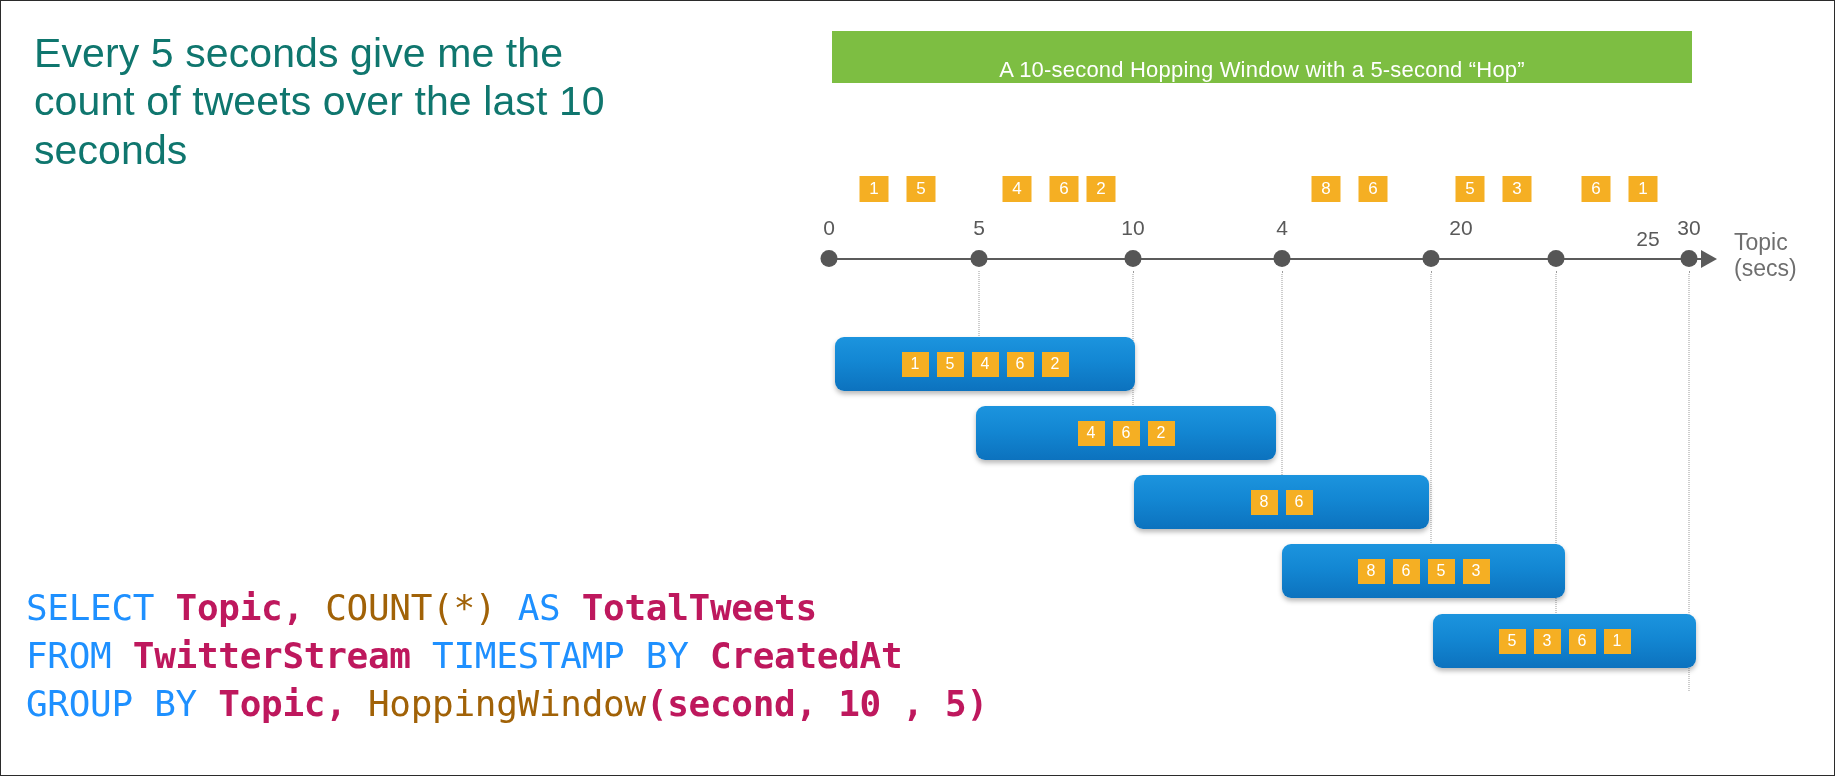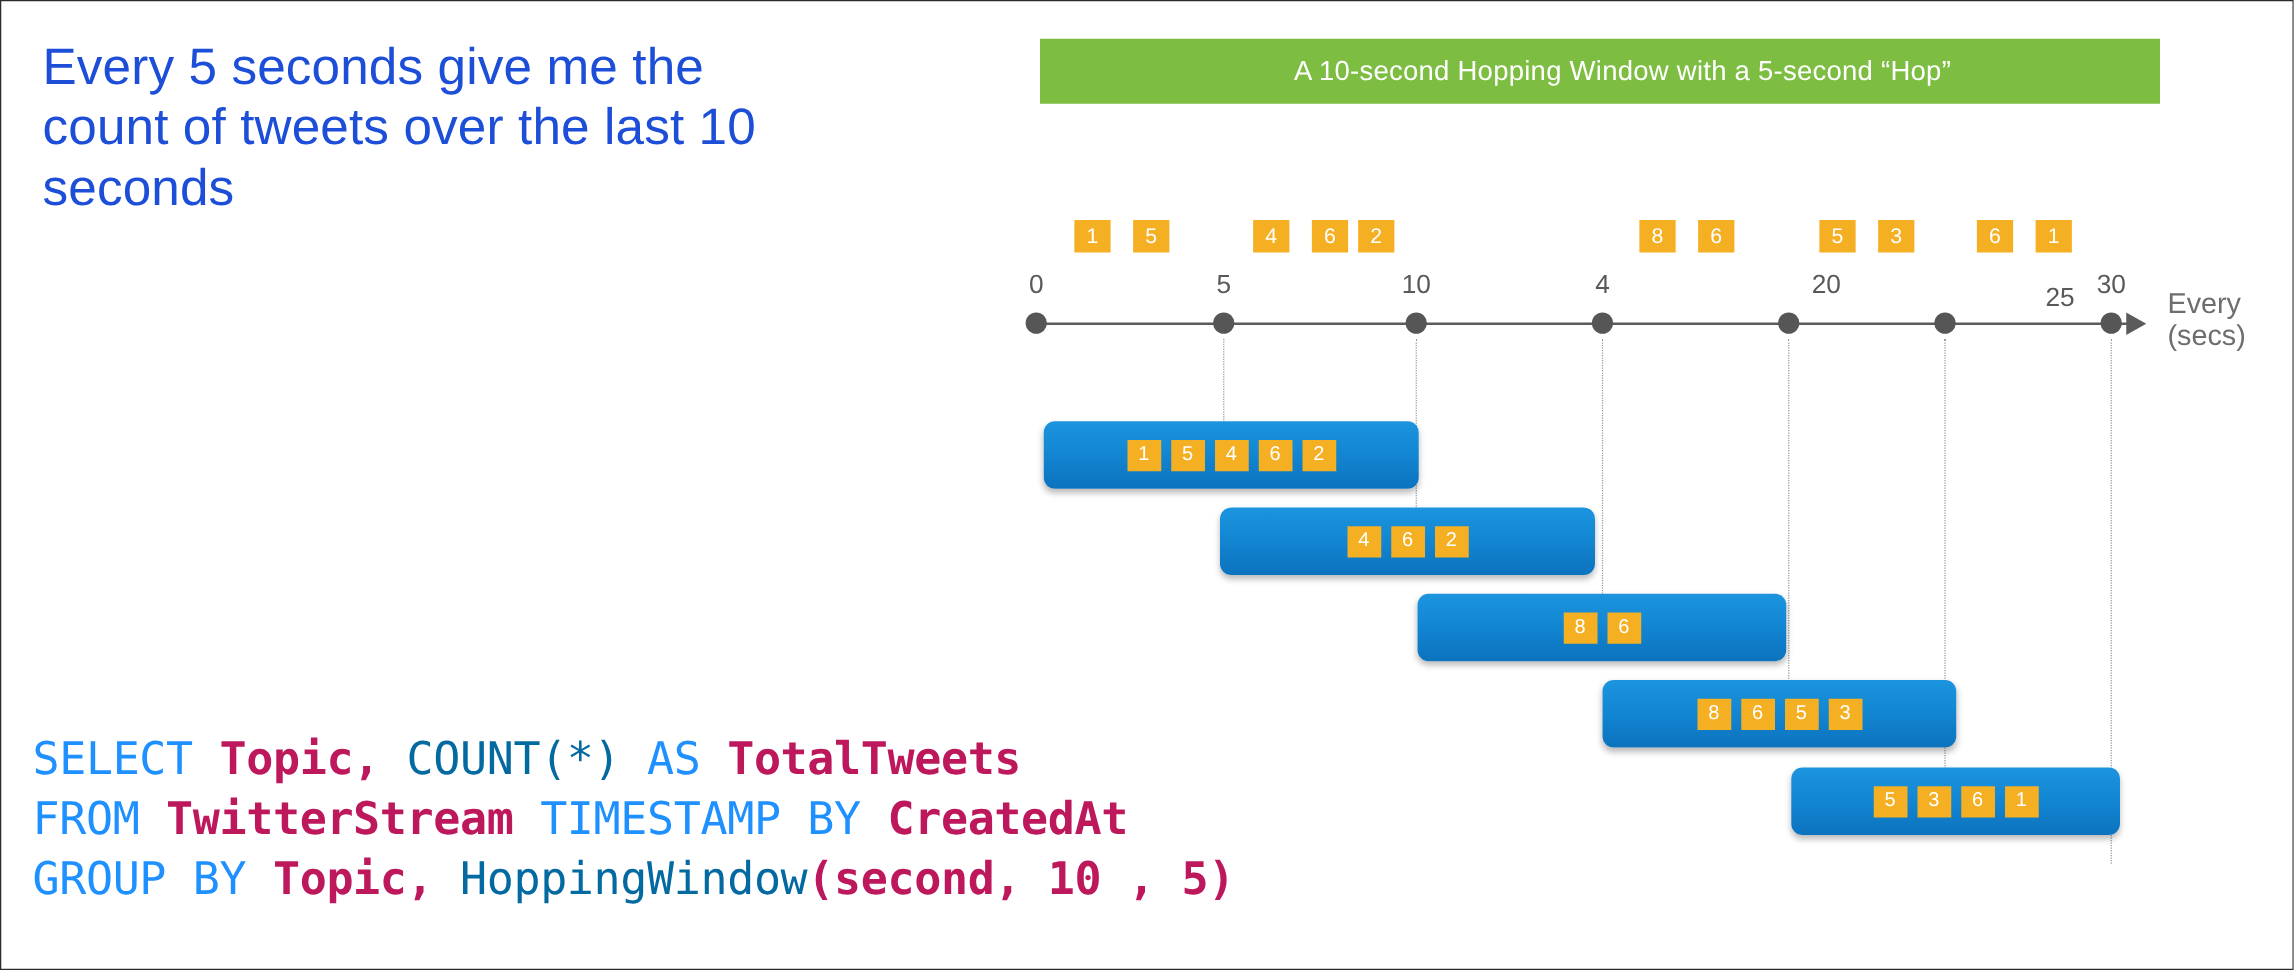--- a/index.html
+++ b/index.html
@@ -18,39 +18,38 @@
     overflow: hidden;
     font-family: "Liberation Sans", sans-serif;
   }
 
   
   #headline {
     position: absolute;
     left: 33px;
     top: 28px;
     width: 640px;
-    color: #1d4ed8;
+    color: #0f766e;
     font-size: 41px;
     line-height: 1.18;
     font-weight: 400;
     letter-spacing: 0.1px;
   }
 
   
   #banner {
     position: absolute;
     left: 831px;
     top: 30px;
     width: 860px;
     height: 52px;
     background: #7DBE42;
     display: flex;
-    align-items: center;
-    justify-content: center;
-    padding-left: 36px;
+    align-items: flex-end;
+    justify-content: center;
   }
   #banner-text {
     color: #ffffff;
     font-size: 22px;
     font-weight: 400;
     letter-spacing: 0.2px;
     white-space: nowrap;
   }
 
   
@@ -153,39 +152,39 @@
     left: 25px;
     top: 583px;
     font-family: "DejaVu Sans Mono", "Liberation Mono", monospace;
     font-size: 36px;
     line-height: 1.33;
     color: #4d4d4d;
     white-space: pre;
     letter-spacing: -0.3px;
   }
   .kw  { color: #1E90FF; }
-  .fn  { color: #0369a1; }
+  .fn  { color: #a16207; }
   .pl  { color: #be185d; font-weight: bold; }
 </style>
 </head>
 <body>
 
 <div id="slide">
 
   <div id="headline">Every 5 seconds give me the count of tweets over the last 10 seconds</div>
 
   <div id="banner">
     <span id="banner-text">A 10-second Hopping Window with a 5-second “Hop”</span>
   </div>
 
   <div id="timeline-area">
     <div class="axis-line"></div>
     <div class="axis-arrow"></div>
     <div id="axis-caption">
-      <div>Every</div>
+      <div>Topic</div>
       <div>(secs)</div>
     </div>
     <div id="ticks-host">
         <div class="tick-dot" style="left: 828px;"></div>
         <div class="tick-label" style="left: 828px;">0</div>
         <div class="tick-dot" style="left: 978px;"></div>
         <div class="tick-label" style="left: 978px;">5</div>
         <div class="tick-dot" style="left: 1132px;"></div>
         <div class="tick-label" style="left: 1132px;">10</div>
         <div class="tick-dot" style="left: 1281px;"></div>

